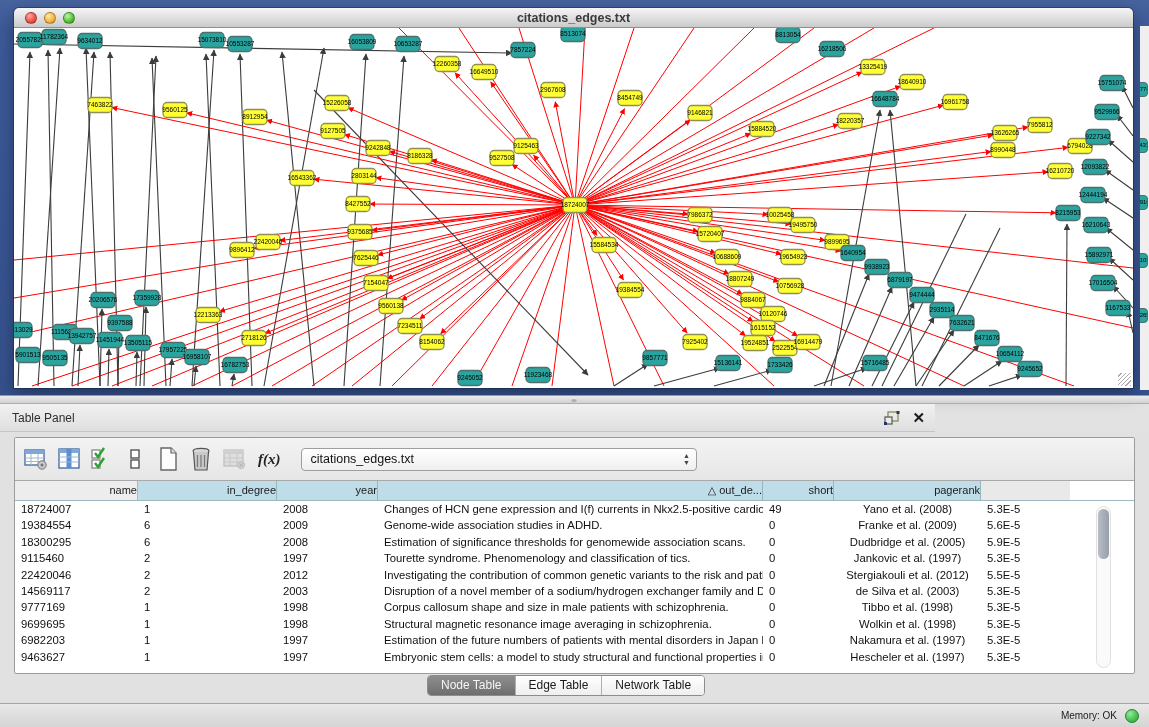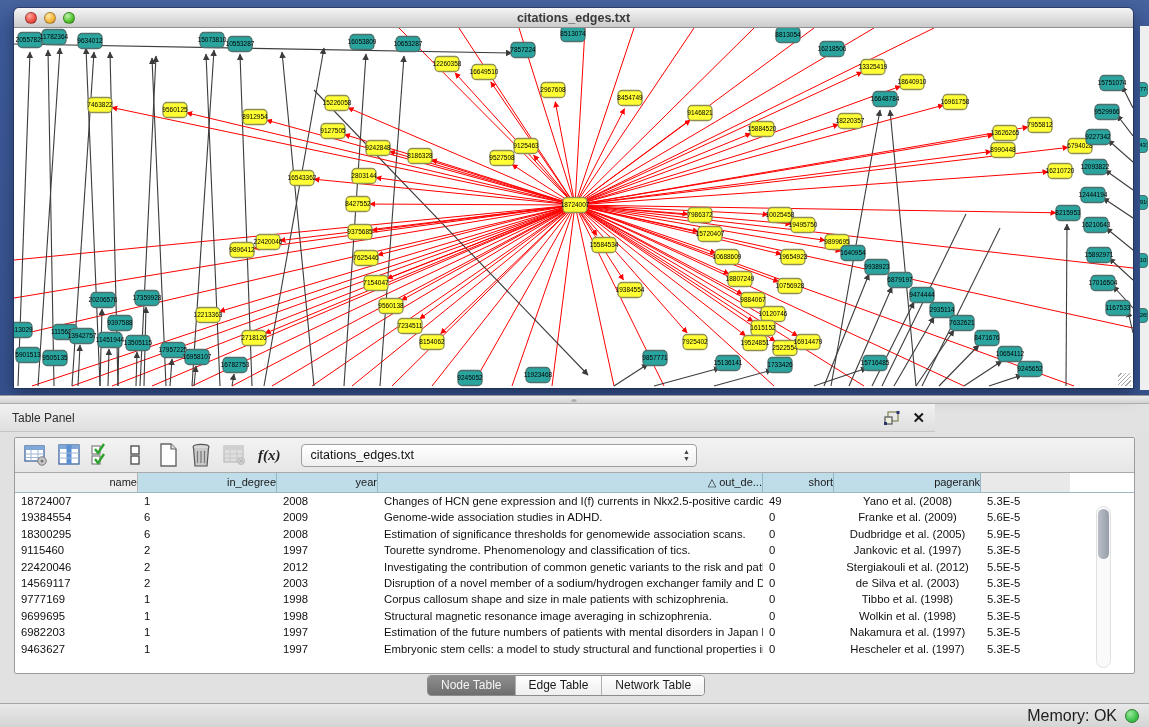--- a/index.html
+++ b/index.html
@@ -40,21 +40,21 @@
   
   #panel-header { position:absolute; left:0; top:404px; width:935px; height:28px;
                   background:linear-gradient(#F1F1F1,#DFDFDF); border-bottom:1px solid #C6C6C6;
                   font-size:12px; color:#2E2E2E; line-height:28px; padding-left:12px; }
   #panel-header .hicons { position:absolute; right:10px; top:0; height:28px; display:flex; align-items:center; gap:12px; }
   .close-x { font-size:15px; font-weight:bold; color:#1A1A1A; line-height:28px; cursor:default; }
   #panel-body { position:absolute; left:0; top:432px; width:1149px; height:295px; background:#E1E1E1; }
 
   #tbl-container { position:absolute; left:14px; top:5px; width:1121px; height:237px;
                    background:#FFFFFF; border:1px solid #9C9C9C; border-radius:2px; overflow:hidden; }
-  #tbl-toolbar { height:34px; background:linear-gradient(#F3F3F3,#E6E6E6);
+  #tbl-toolbar { height:42px; background:linear-gradient(#F3F3F3,#E6E6E6);
                  display:flex; align-items:center; padding-left:8px; }
   .tb-icon { width:26px; height:26px; margin-right:7px; display:flex; align-items:center; justify-content:center; }
   .fx { font-family:"Liberation Serif",serif; font-style:italic; font-weight:bold; font-size:15px; color:#222;
         margin:0 10px 0 4px; }
   #tbl-select { width:396px; height:23px; margin-left:10px; border:1px solid #9E9EA2; border-radius:4px;
                 background:linear-gradient(#FFFFFF,#EFEFEF); display:flex; align-items:center;
                 font-size:12.5px; color:#111; position:relative; }
   #tbl-select .val { padding-left:9px; flex:1; }
   #tbl-select .arrows { width:18px; text-align:center; font-size:7px; line-height:7px; color:#444; }
 
@@ -74,21 +74,21 @@
 
   #tabs { position:absolute; left:427px; top:243px; height:21px; display:flex;
           border:1px solid #8C8C8C; border-radius:4px; overflow:hidden; background:#FFF; }
   .seg { padding:0 13px; font-size:12px; line-height:19px; color:#1A1A1A;
          background:linear-gradient(#FFFFFF,#EFEFEF); border-right:1px solid #B0B0B0; }
   .seg:last-child { border-right:none; }
   .seg.sel { background:linear-gradient(#8E8E8E,#6E6E6E); color:#F5F5F5; }
 
   #statusbar { position:absolute; left:0; top:703px; width:1149px; height:24px;
                background:linear-gradient(#E8E8E8,#D5D5D5); border-top:1px solid #A6A6A6; }
-  #statusbar .mem { position:absolute; right:32px; top:0; font-size:16px; color:#1C1C1C; line-height:23px; }
+  #statusbar .mem { position:absolute; right:32px; top:0; font-size:10px; color:#1C1C1C; line-height:23px; }
   #mem-light { position:absolute; right:10px; top:5px; width:14px; height:14px; border-radius:50%;
                border:1px solid #2F7D33;
                background:radial-gradient(circle at 35% 30%, #9BE89B, #3FC24C 60%, #2E9E3A); }
 
   
   svg.ic { display:block; }
 </style>
 </head>
 <body>
 

